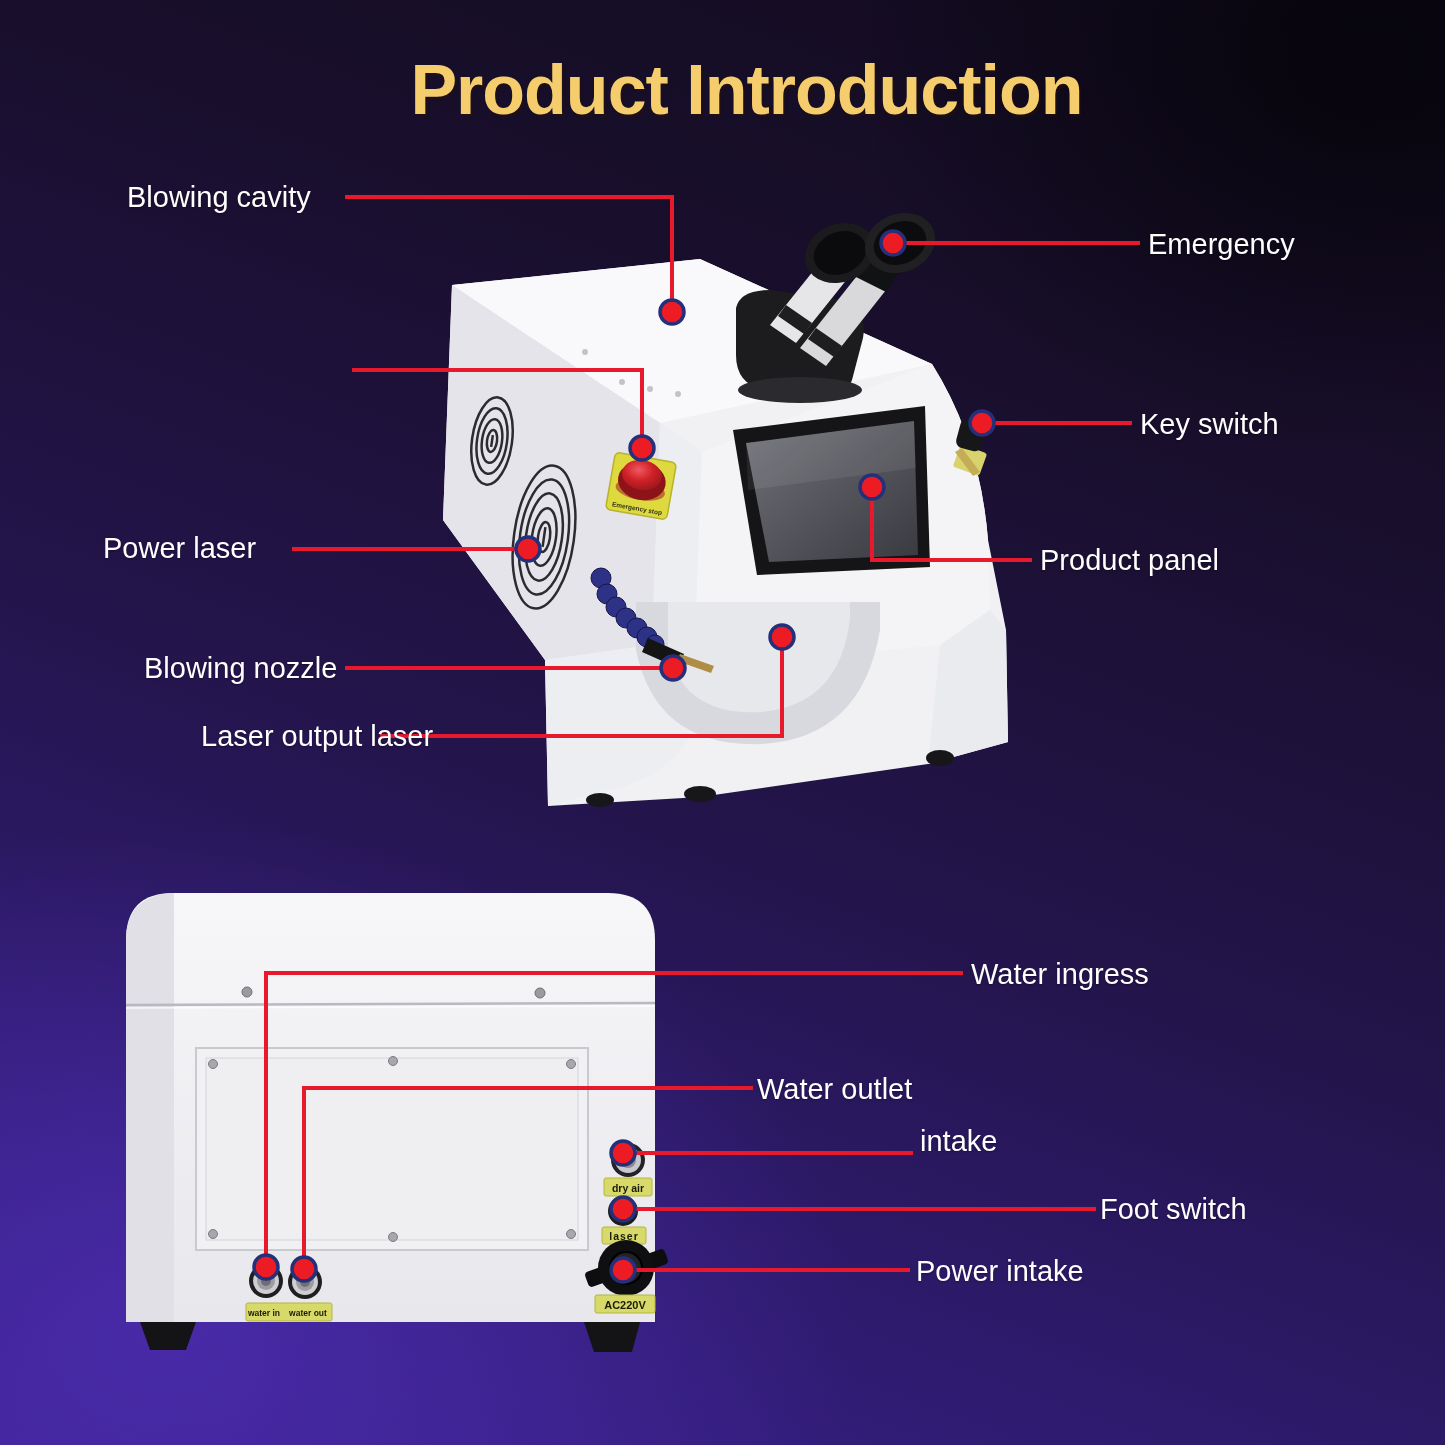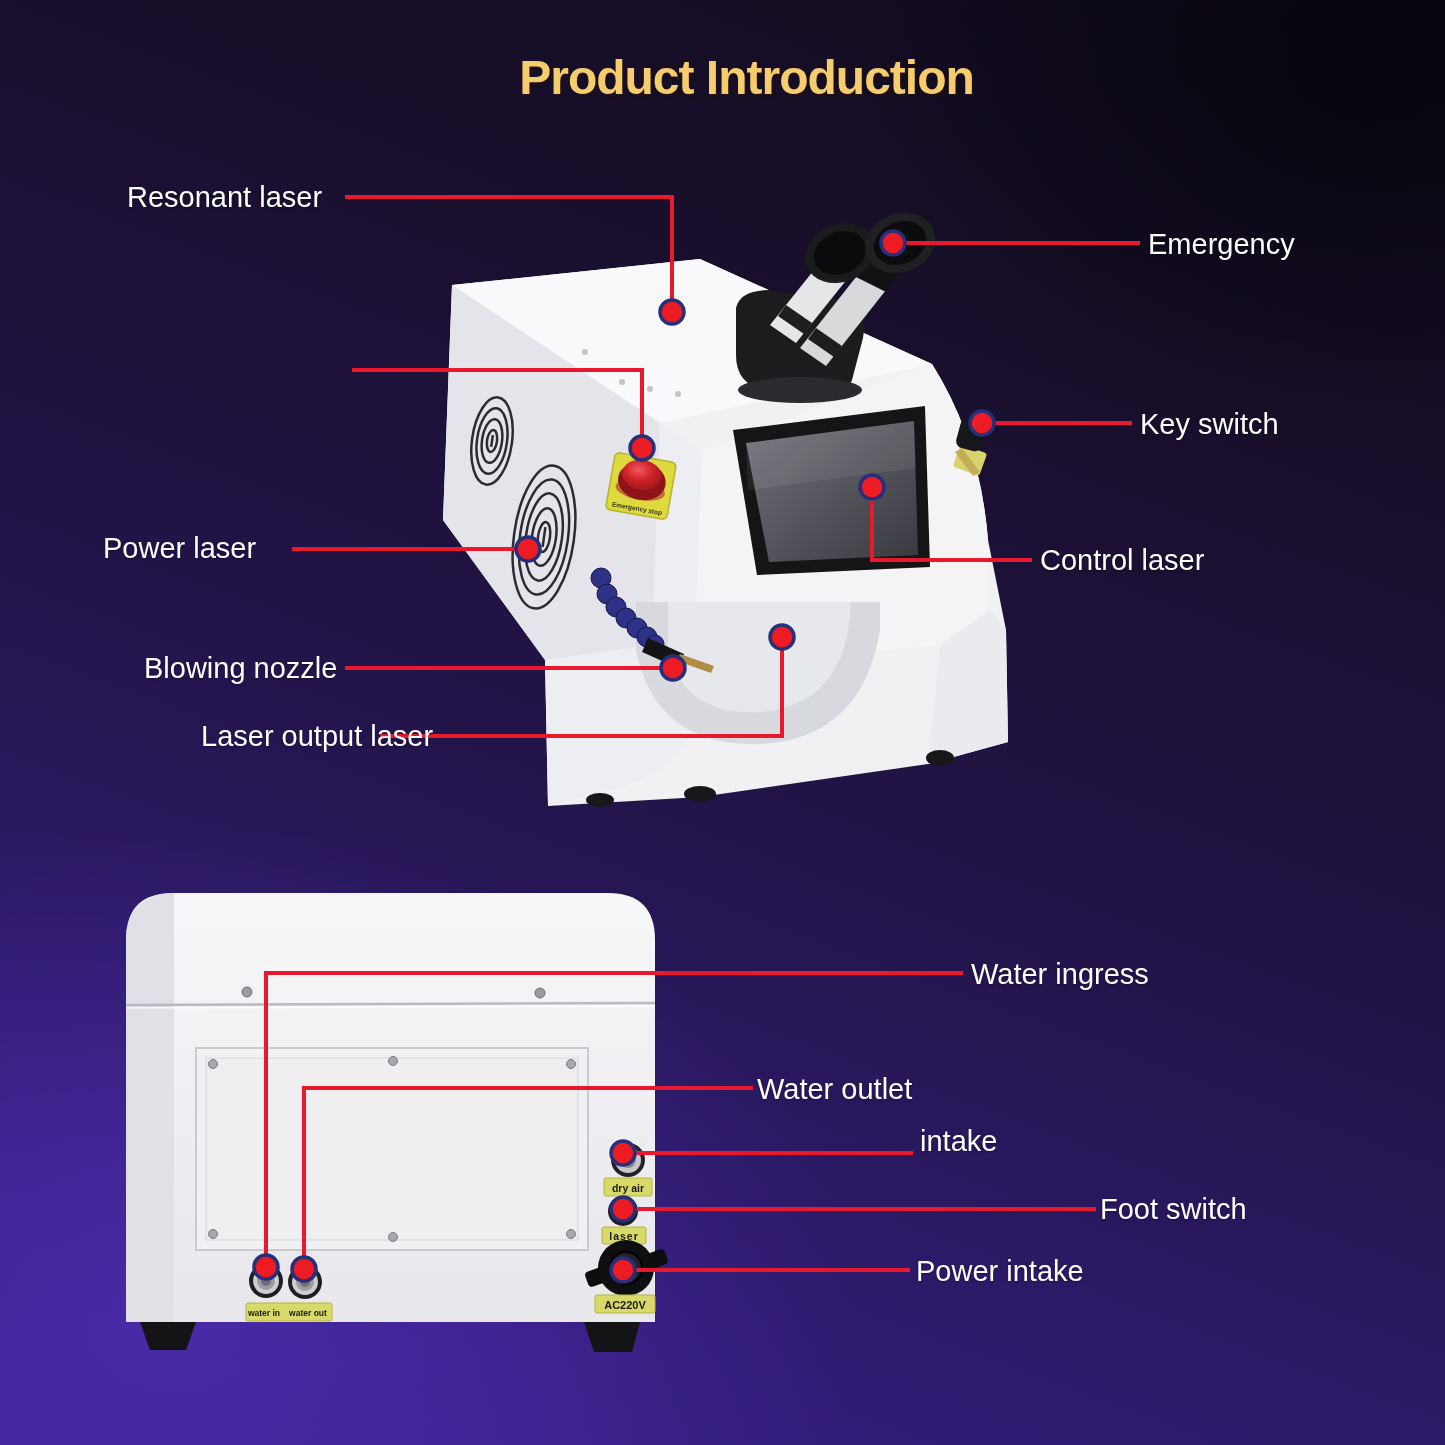--- a/index.html
+++ b/index.html
@@ -6,21 +6,21 @@
   #stage{
     position:relative;width:1445px;height:1445px;overflow:hidden;
     font-family:"Liberation Sans",sans-serif;
     background:
       radial-gradient(1100px 820px at 12% 92%, rgba(76,44,174,0.85), rgba(76,44,174,0) 62%),
       radial-gradient(950px 720px at 95% 4%, rgba(6,4,11,0.95), rgba(6,4,11,0) 55%),
       linear-gradient(200deg, #120b1d 0%, #190f2d 28%, #23144a 55%, #2e1b6e 78%, #3a2191 100%);
   }
   #page-title{
     position:absolute;left:48px;right:0;top:50px;text-align:center;
-    font-size:48px;font-weight:bold;letter-spacing:-1px;color:#f6cd6d;
+    font-size:70px;font-weight:bold;letter-spacing:-1px;color:#f6cd6d;
     text-shadow:2px 3px 2px rgba(40,20,0,0.45);
   }
   .callout-label{
     position:absolute;color:#ffffff;font-size:29px;line-height:34px;white-space:nowrap;
     text-shadow:0 1px 2px rgba(0,0,0,0.35);
   }
   #machines{position:absolute;left:0;top:0;}
   .sticker-text{font-family:"Liberation Sans",sans-serif;font-weight:bold;fill:#1c1c05;}
 </style>
 </head>
@@ -252,25 +252,25 @@
       <circle cx="673" cy="668" r="12"></circle>
       <circle cx="782" cy="637" r="12"></circle>
       <circle cx="266" cy="1267" r="12"></circle>
       <circle cx="304" cy="1269" r="12"></circle>
       <circle cx="623" cy="1153" r="12"></circle>
       <circle cx="623" cy="1209" r="12"></circle>
       <circle cx="623" cy="1270" r="12"></circle>
     </g>
   </svg>
 
-  <div class="callout-label" style="left:127px;top:180px">Resonant laser</div>
+  <div class="callout-label" style="left:127px;top:180px">Blowing cavity</div>
   <div class="callout-label" style="left:1148px;top:227px">Emergency</div>
   <div class="callout-label" style="left:1140px;top:407px">Key switch</div>
   <div class="callout-label" style="left:103px;top:531px">Power laser</div>
-  <div class="callout-label" style="left:1040px;top:543px">Control laser</div>
+  <div class="callout-label" style="left:1040px;top:543px">Product panel</div>
   <div class="callout-label" style="left:144px;top:651px">Blowing nozzle</div>
   <div class="callout-label" style="left:201px;top:719px">Laser output laser</div>
 
   <div class="callout-label" style="left:971px;top:957px">Water ingress</div>
   <div class="callout-label" style="left:757px;top:1072px">Water outlet</div>
   <div class="callout-label" style="left:920px;top:1124px">intake</div>
   <div class="callout-label" style="left:1100px;top:1192px">Foot switch</div>
   <div class="callout-label" style="left:916px;top:1254px">Power intake</div>
 
 </div>

